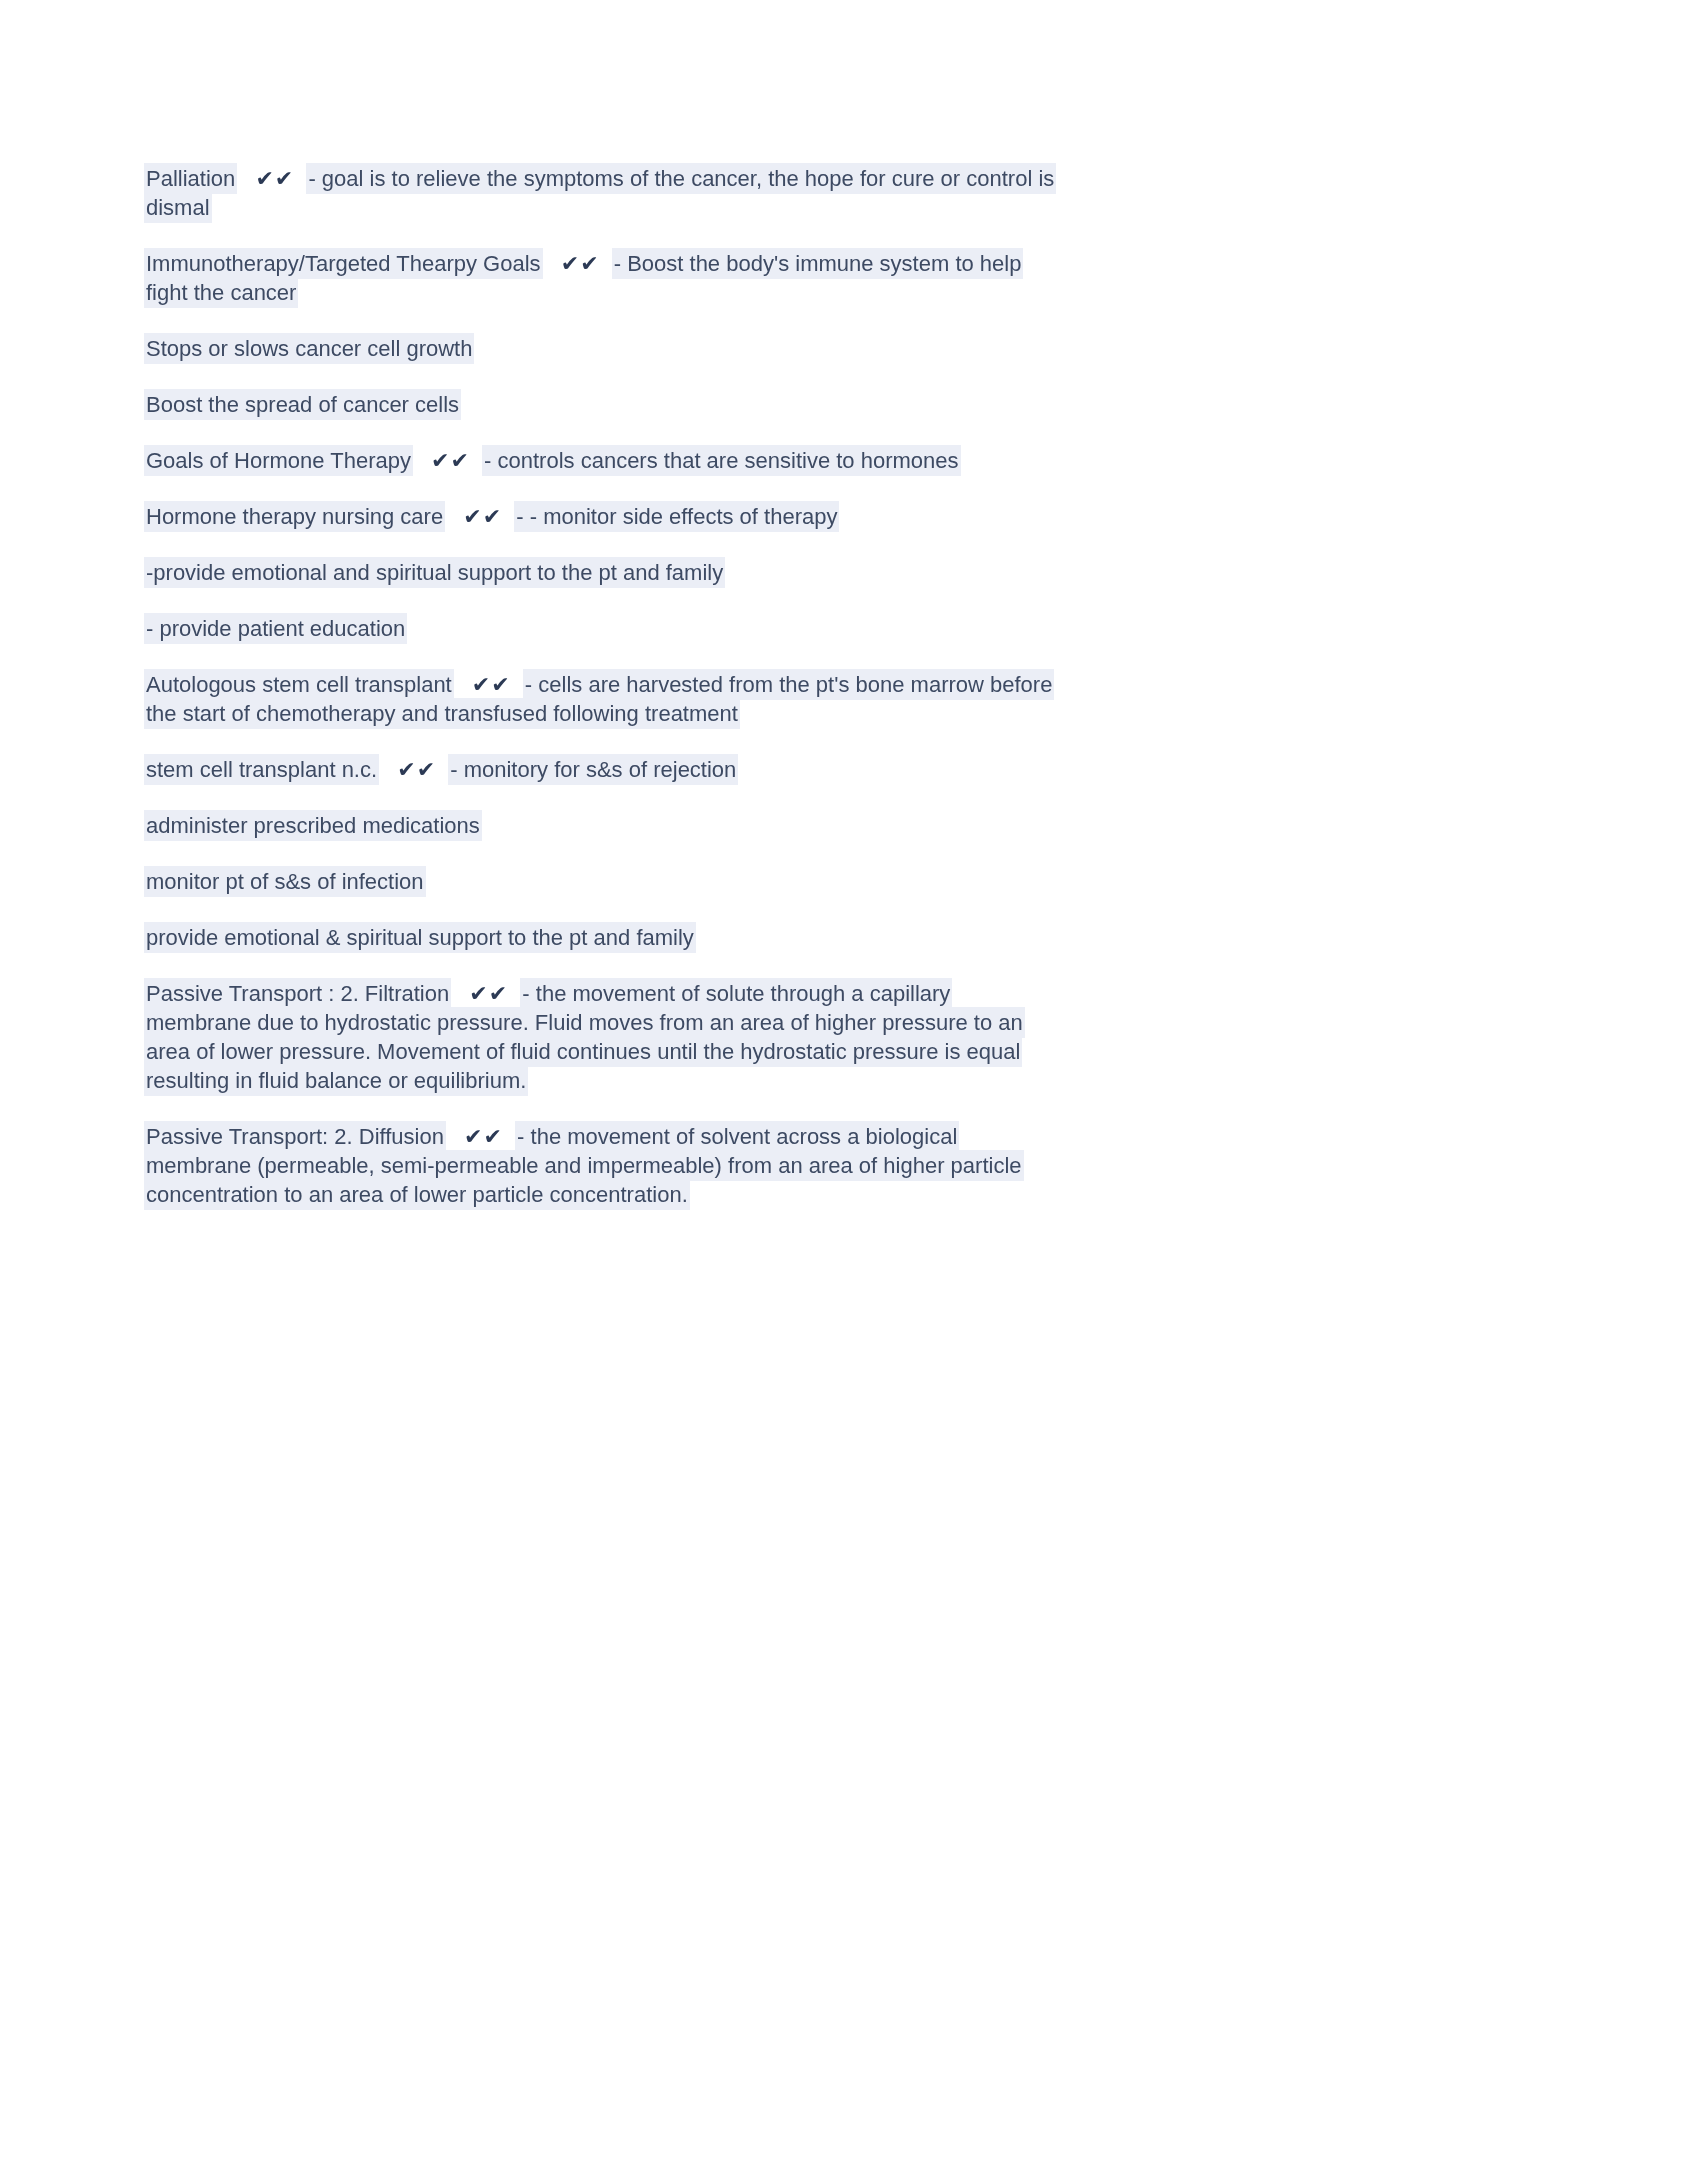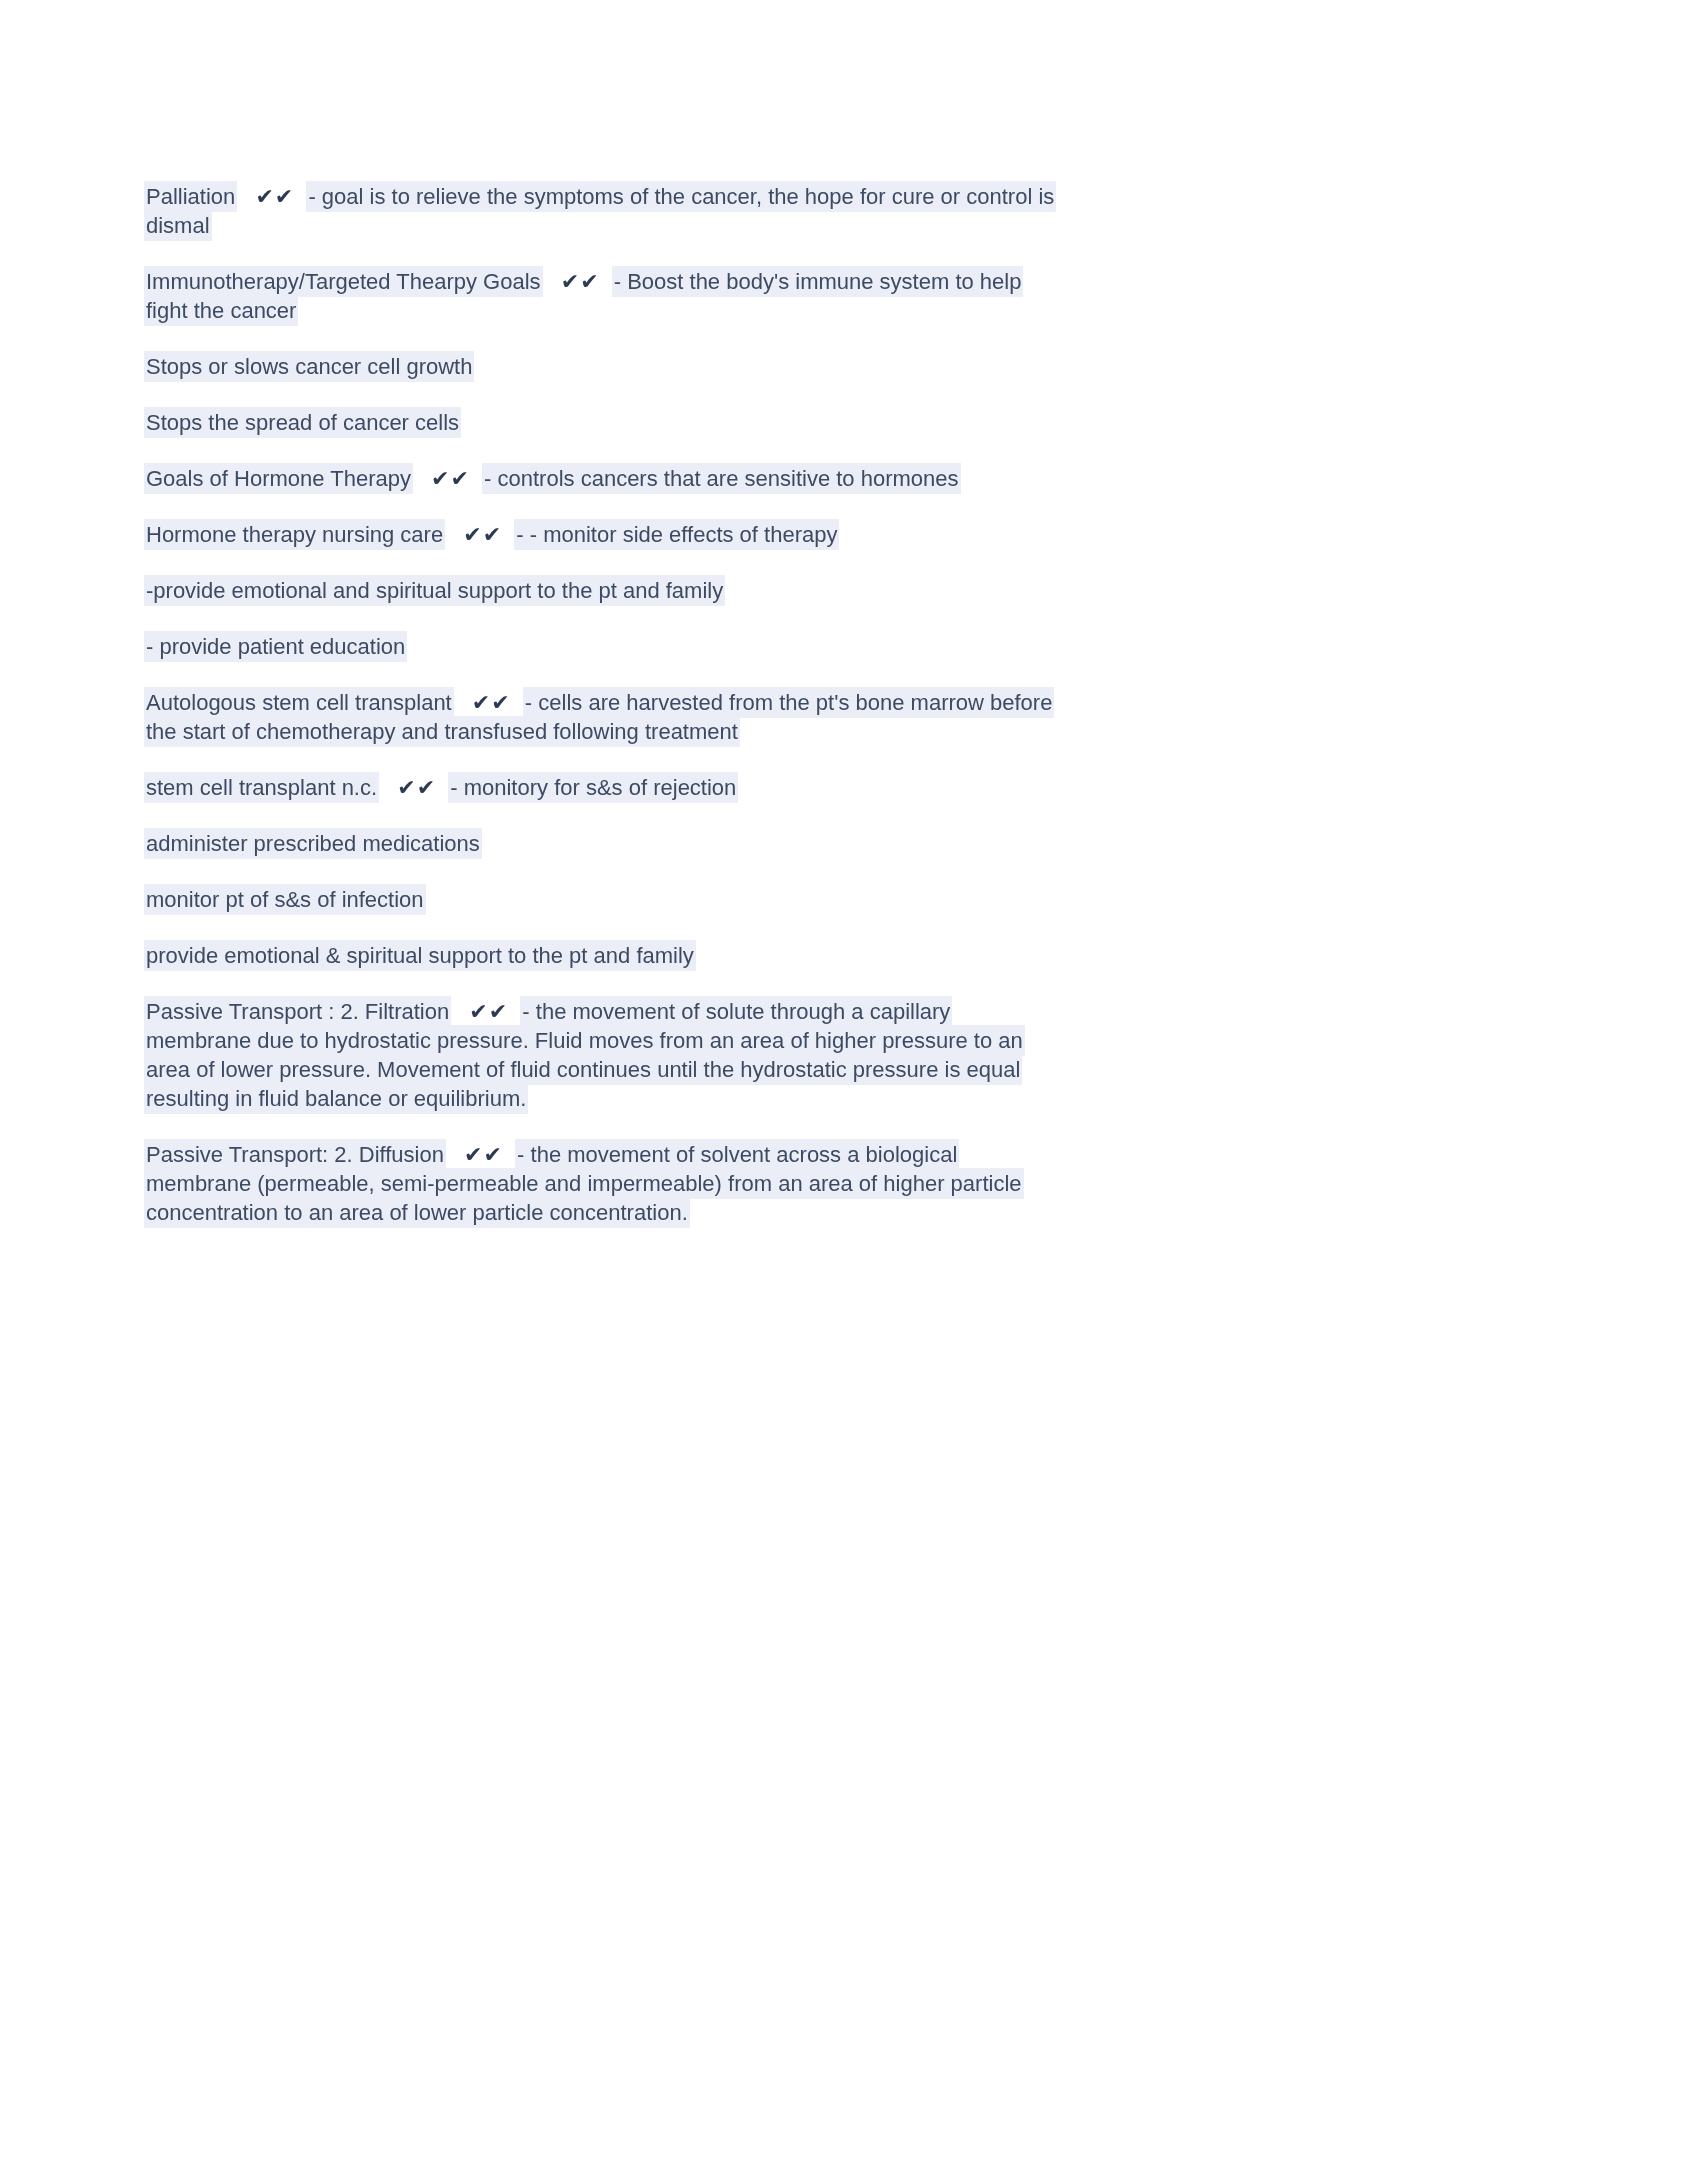--- a/index.html
+++ b/index.html
@@ -20,21 +20,21 @@
     padding: 164px 0 0 144px;
     background: #ffffff;
   }
   .content {
     width: 913px;
     font-size: 22px;
     line-height: 29px;
     color: #3d4a63;
   }
   .content p {
-    margin: 18px 0 27px 0;
+    margin: 0 0 27px 0;
   }
   .hl {
     background: #ebeef6;
     padding: 3px 2px;
     -webkit-box-decoration-break: clone;
     box-decoration-break: clone;
   }
   .check {
     color: #2c3a55;
     font-weight: 700;
@@ -44,21 +44,21 @@
   }
 </style>
 </head>
 <body>
 
 <div class="page">
   <div class="content" id="doc-content">
       <p><span class="hl">Palliation</span> <span class="check">✔✔</span> <span class="hl">- goal is to relieve the symptoms of the cancer, the hope for cure or control is dismal</span></p>
       <p><span class="hl">Immunotherapy/Targeted Thearpy Goals</span> <span class="check">✔✔</span> <span class="hl">- Boost the body's immune system to help fight the cancer</span></p>
       <p><span class="hl">Stops or slows cancer cell growth</span></p>
-      <p><span class="hl">Stops the spread of cancer cells</span></p>
+      <p><span class="hl">Boost the spread of cancer cells</span></p>
       <p><span class="hl">Goals of Hormone Therapy</span> <span class="check">✔✔</span> <span class="hl">- controls cancers that are sensitive to hormones</span></p>
       <p><span class="hl">Hormone therapy nursing care</span> <span class="check">✔✔</span> <span class="hl">- - monitor side effects of therapy</span></p>
       <p><span class="hl">-provide emotional and spiritual support to the pt and family</span></p>
       <p><span class="hl">- provide patient education</span></p>
       <p><span class="hl">Autologous stem cell transplant</span> <span class="check">✔✔</span> <span class="hl">- cells are harvested from the pt's bone marrow before the start of chemotherapy and transfused following treatment</span></p>
       <p><span class="hl">stem cell transplant n.c.</span> <span class="check">✔✔</span> <span class="hl">- monitory for s&amp;s of rejection</span></p>
       <p><span class="hl">administer prescribed medications</span></p>
       <p><span class="hl">monitor pt of s&amp;s of infection</span></p>
       <p><span class="hl">provide emotional &amp; spiritual support to the pt and family</span></p>
       <p><span class="hl">Passive Transport : 2. Filtration</span> <span class="check">✔✔</span> <span class="hl">- the movement of solute through a capillary membrane due to hydrostatic pressure. Fluid moves from an area of higher pressure to an area of lower pressure. Movement of fluid continues until the hydrostatic pressure is equal resulting in fluid balance or equilibrium.</span></p>

